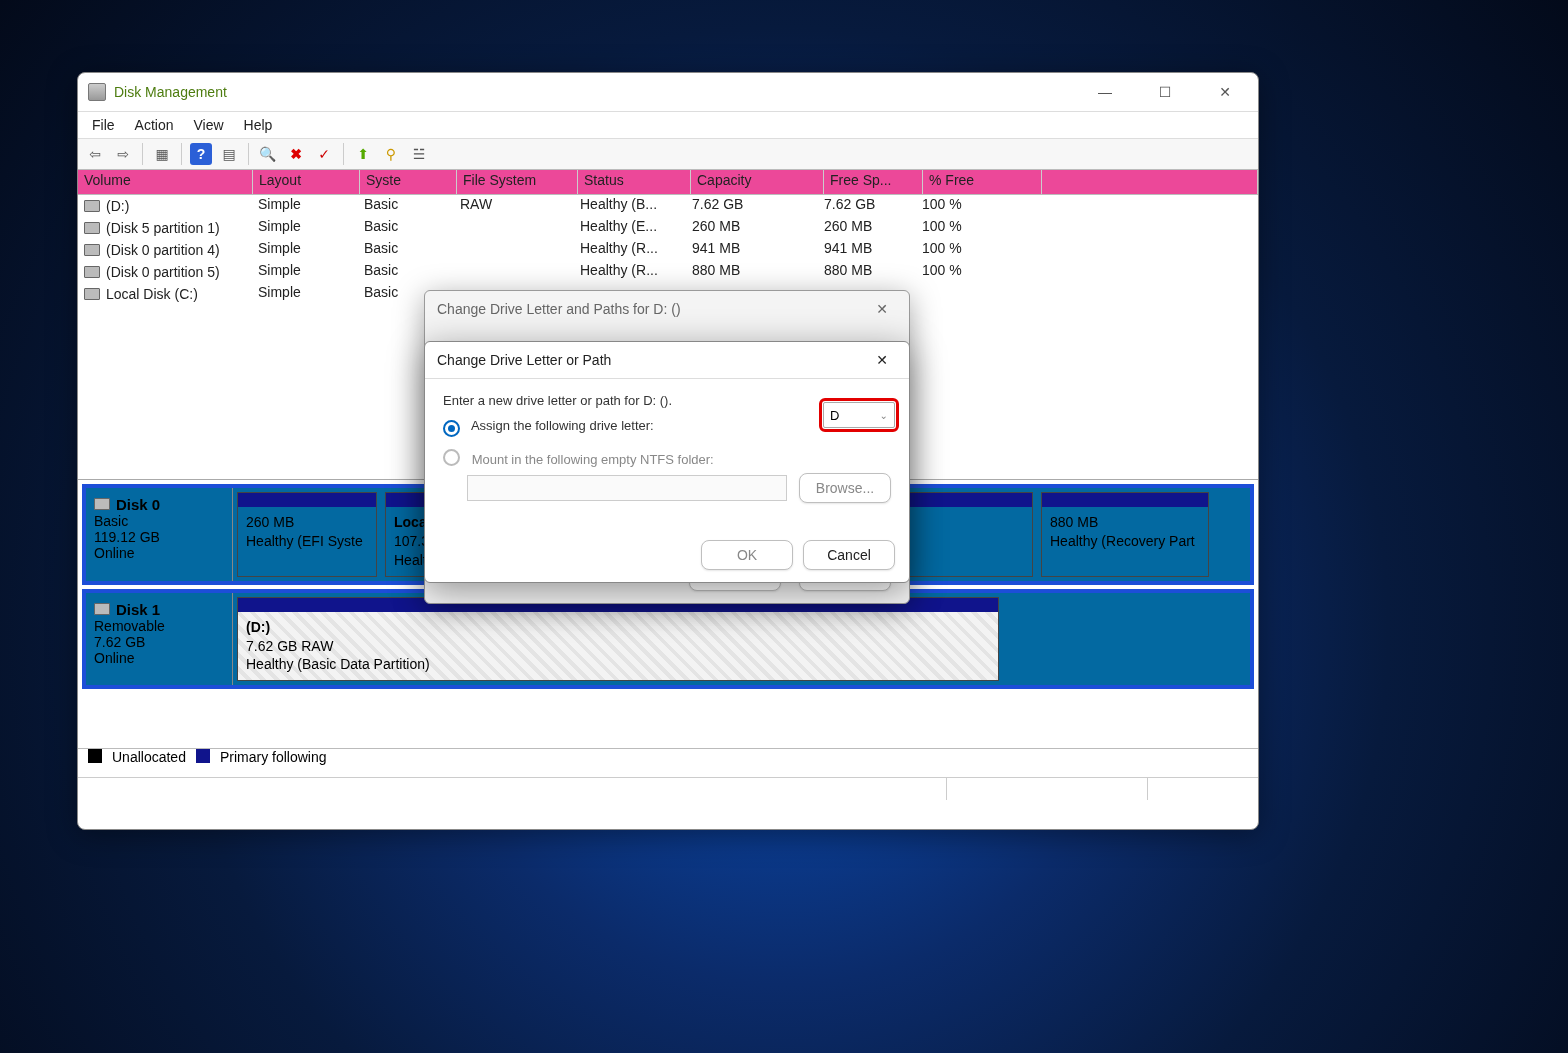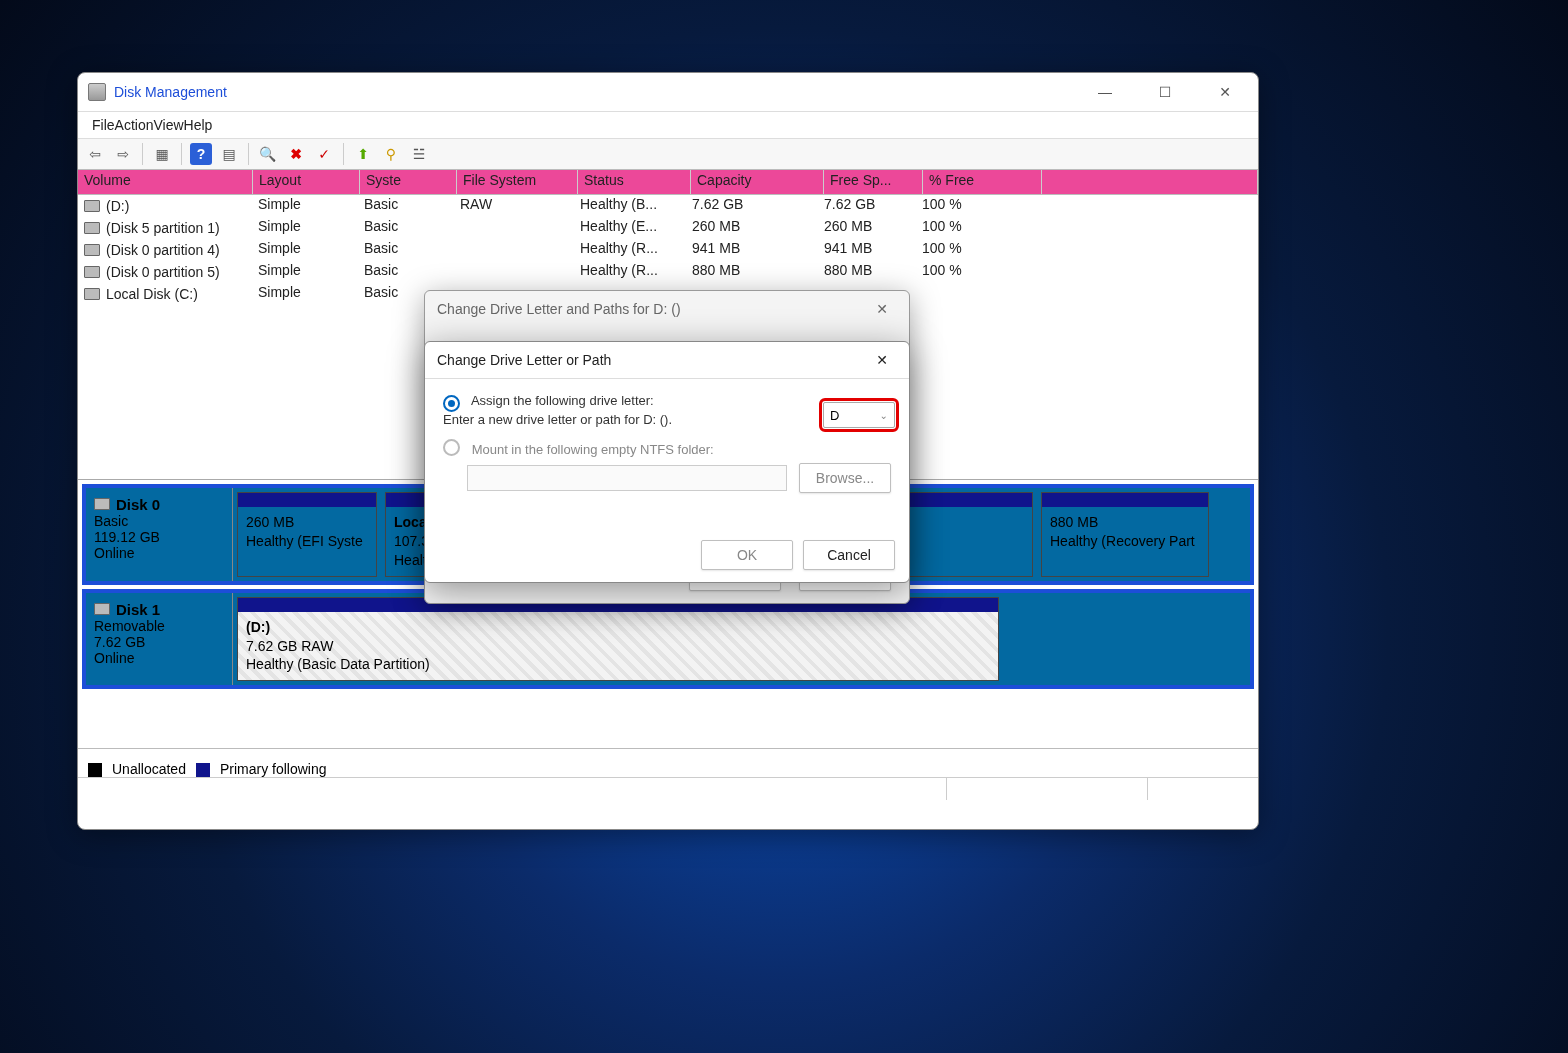--- a/index.html
+++ b/index.html
@@ -1,22 +1,22 @@
 <!DOCTYPE html>
 <html><head>
 <meta charset="utf-8">
 <style>
   html,body{margin:0;padding:0;width:1568px;height:1053px;overflow:hidden;font-family:"Segoe UI",Arial,sans-serif;font-size:14px;background:radial-gradient(circle at 50% 60%,#0a4db8 0%,#0b2b6a 35%,#071a3d 60%,#030a1a 100%);}
   .window{position:absolute;left:77px;top:72px;width:1180px;height:756px;background:#fff;border:1px solid #888;border-radius:8px;box-shadow:0 5px 30px rgba(0,0,0,.4);overflow:hidden}
   .titlebar{height:38px;display:flex;align-items:center;padding:0 10px;border-bottom:1px solid #ddd}
   .titlebar .ticon{width:16px;height:16px;margin-right:8px;background:linear-gradient(#ccc,#999);border:1px solid #777;border-radius:2px}
-  .title{color:#1d4ed8}
+  .title{color:#4d7c0f}
   .wbtns{margin-left:auto;display:flex;gap:14px}
   .wbtn{width:46px;height:30px;display:flex;align-items:center;justify-content:center;color:#555;border-radius:4px}
-  .menubar{height:26px;display:flex;align-items:center;padding:0 14px;border-bottom:1px solid #ddd;font-size:14px}
+  .menubar{height:26px;display:flex;align-items:center;gap:20px;padding:0 14px;border-bottom:1px solid #ddd;font-size:14px}
   .menuitem{color:#222}
   .toolbar{height:30px;display:flex;align-items:center;gap:6px;padding:0 6px;border-bottom:1px solid #bbb;background:#f7f7f7}
   .tbicon{width:22px;height:22px;display:flex;align-items:center;justify-content:center;border-radius:3px;color:#555}
   .tbsep{width:1px;height:22px;background:#ccc;margin:0 2px}
   .listhdr{display:flex;height:24px;background:#ec4899;border-bottom:1px solid #bbb}
   .listhdr>div{padding:2px 6px;border-right:1px solid #ccc;overflow:hidden;white-space:nowrap;font-size:14px;color:#222}
   .c-vol{width:162px}.c-lay{width:94px}.c-typ{width:84px}.c-fs{width:108px}.c-st{width:100px}.c-cap{width:120px}.c-free{width:86px}.c-pct{width:106px}
   .listbody{height:284px;overflow:hidden;border-bottom:1px solid #aaa}
   .row{display:flex;height:22px}
   .row>div{padding:1px 6px;overflow:hidden;white-space:nowrap;font-size:14px;color:#222}
@@ -24,31 +24,31 @@
   .dicon{width:14px;height:10px;background:#bbb;border:1px solid #666;border-radius:1px;display:inline-block}
   .diskarea{height:268px;overflow:auto;background:#fff}
   .diskrow{display:flex;border:4px solid #1d4ed8;margin:4px;background:#0369a1}
   .diskinfo{width:130px;padding:8px;border-right:1px solid #888}
   .diskinfo b{font-size:15px}
   .diskparts{flex:1;display:flex;position:relative}
   .part{border:1px solid #444;margin:4px;display:flex;flex-direction:column;overflow:hidden}
   .phead{height:14px;background:#10148c}
   .pbody{padding:6px 8px;font-size:14px;line-height:1.35}
   .hatched{background:repeating-linear-gradient(45deg,#f3f3f3 0 6px,#e4e4e4 6px 10px)}
-  .legend{height:28px;border-top:1px solid #bbb;display:flex;align-items:flex-end;gap:10px;padding:0 10px;font-size:14px}
+  .legend{height:28px;border-top:1px solid #bbb;display:flex;align-items:flex-start;gap:10px;padding:0 10px;font-size:14px}
   .legb{width:14px;height:14px;display:inline-block}
   .statusbar{height:22px;border-top:1px solid #ccc;display:flex}
   .statusbar>div{border-right:1px solid #ccc;width:200px}
   .statusbar>div:first-child{flex:1}
   
   .dlg1{position:absolute;left:424px;top:290px;width:484px;height:312px;background:#f4f4f4;border:1px solid #9a9a9a;border-radius:6px;box-shadow:0 6px 30px rgba(0,0,0,.35)}
   .dlgt{height:36px;display:flex;align-items:center;padding:0 12px;color:#666}
   .dlgx{margin-left:auto;width:30px;height:30px;display:flex;align-items:center;justify-content:center;color:#666}
   .dlgbtns{position:absolute;bottom:12px;right:18px;display:flex;gap:18px}
-  .btn{min-width:90px;height:28px;border:1px solid #bfbfbf;background:#fff;border-radius:2px;display:flex;align-items:center;justify-content:center;font-size:14px;box-shadow:0 1px 2px rgba(0,0,0,.1);color:#222}
+  .btn{min-width:90px;height:28px;border:1px solid #bfbfbf;background:#fff;border-radius:8px;display:flex;align-items:center;justify-content:center;font-size:14px;box-shadow:0 1px 2px rgba(0,0,0,.1);color:#222}
   .dlg2{position:absolute;left:424px;top:341px;width:484px;height:240px;background:#fff;border:1px solid #888;border-radius:6px;box-shadow:0 8px 36px rgba(0,0,0,.4)}
   .dlg2 .dlgt{color:#222;border-bottom:1px solid #ddd}
   .dbody{padding:14px 18px;font-size:13px;color:#333}
   .radio{width:13px;height:13px;border-radius:50%;border:2px solid #0067c0;display:inline-flex;align-items:center;justify-content:center;margin-right:8px;vertical-align:-2px}
   .radio.sel::after{content:"";width:7px;height:7px;background:#0067c0;border-radius:50%}
   .radio.dis{border-color:#bbb}
   .combo{position:absolute;right:14px;top:60px;width:58px;height:24px;border:1px solid #aaa;border-radius:2px;display:flex;align-items:center;padding:0 6px;font-size:13px;outline:3px solid #e30000;outline-offset:1px}
   .combo .chev{margin-left:auto;color:#888;font-size:10px}
   .tinput{width:326px;height:24px;border:1px solid #ccc;background:#fafafa;margin-left:24px;margin-top:6px}
   .dbl{color:#888}
@@ -233,25 +233,25 @@
     <div class="btn">Cancel</div>
   </div>
 </div>
 
 <div class="dlg2">
   <div class="dlgt">
     <span>Change Drive Letter or Path</span>
     <div class="dlgx" style="color:#222">✕</div>
   </div>
   <div class="dbody">
+    <div style="margin-bottom:10px">Enter a new drive letter or path for D: ().</div>
     <div>
       <span class="radio sel"></span>
       <span>Assign the following drive letter:</span>
     </div>
-    <div style="margin-bottom:10px">Enter a new drive letter or path for D: ().</div>
     <div style="margin-top:12px" class="dbl">
       <span class="radio dis"></span>
       <span>Mount in the following empty NTFS folder:</span>
     </div>
     <div style="display:flex;align-items:center">
       <div class="tinput"></div>
       <div class="btn dbl" style="margin-left:12px;margin-top:6px">Browse...</div>
     </div>
   </div>
   <div class="combo">

